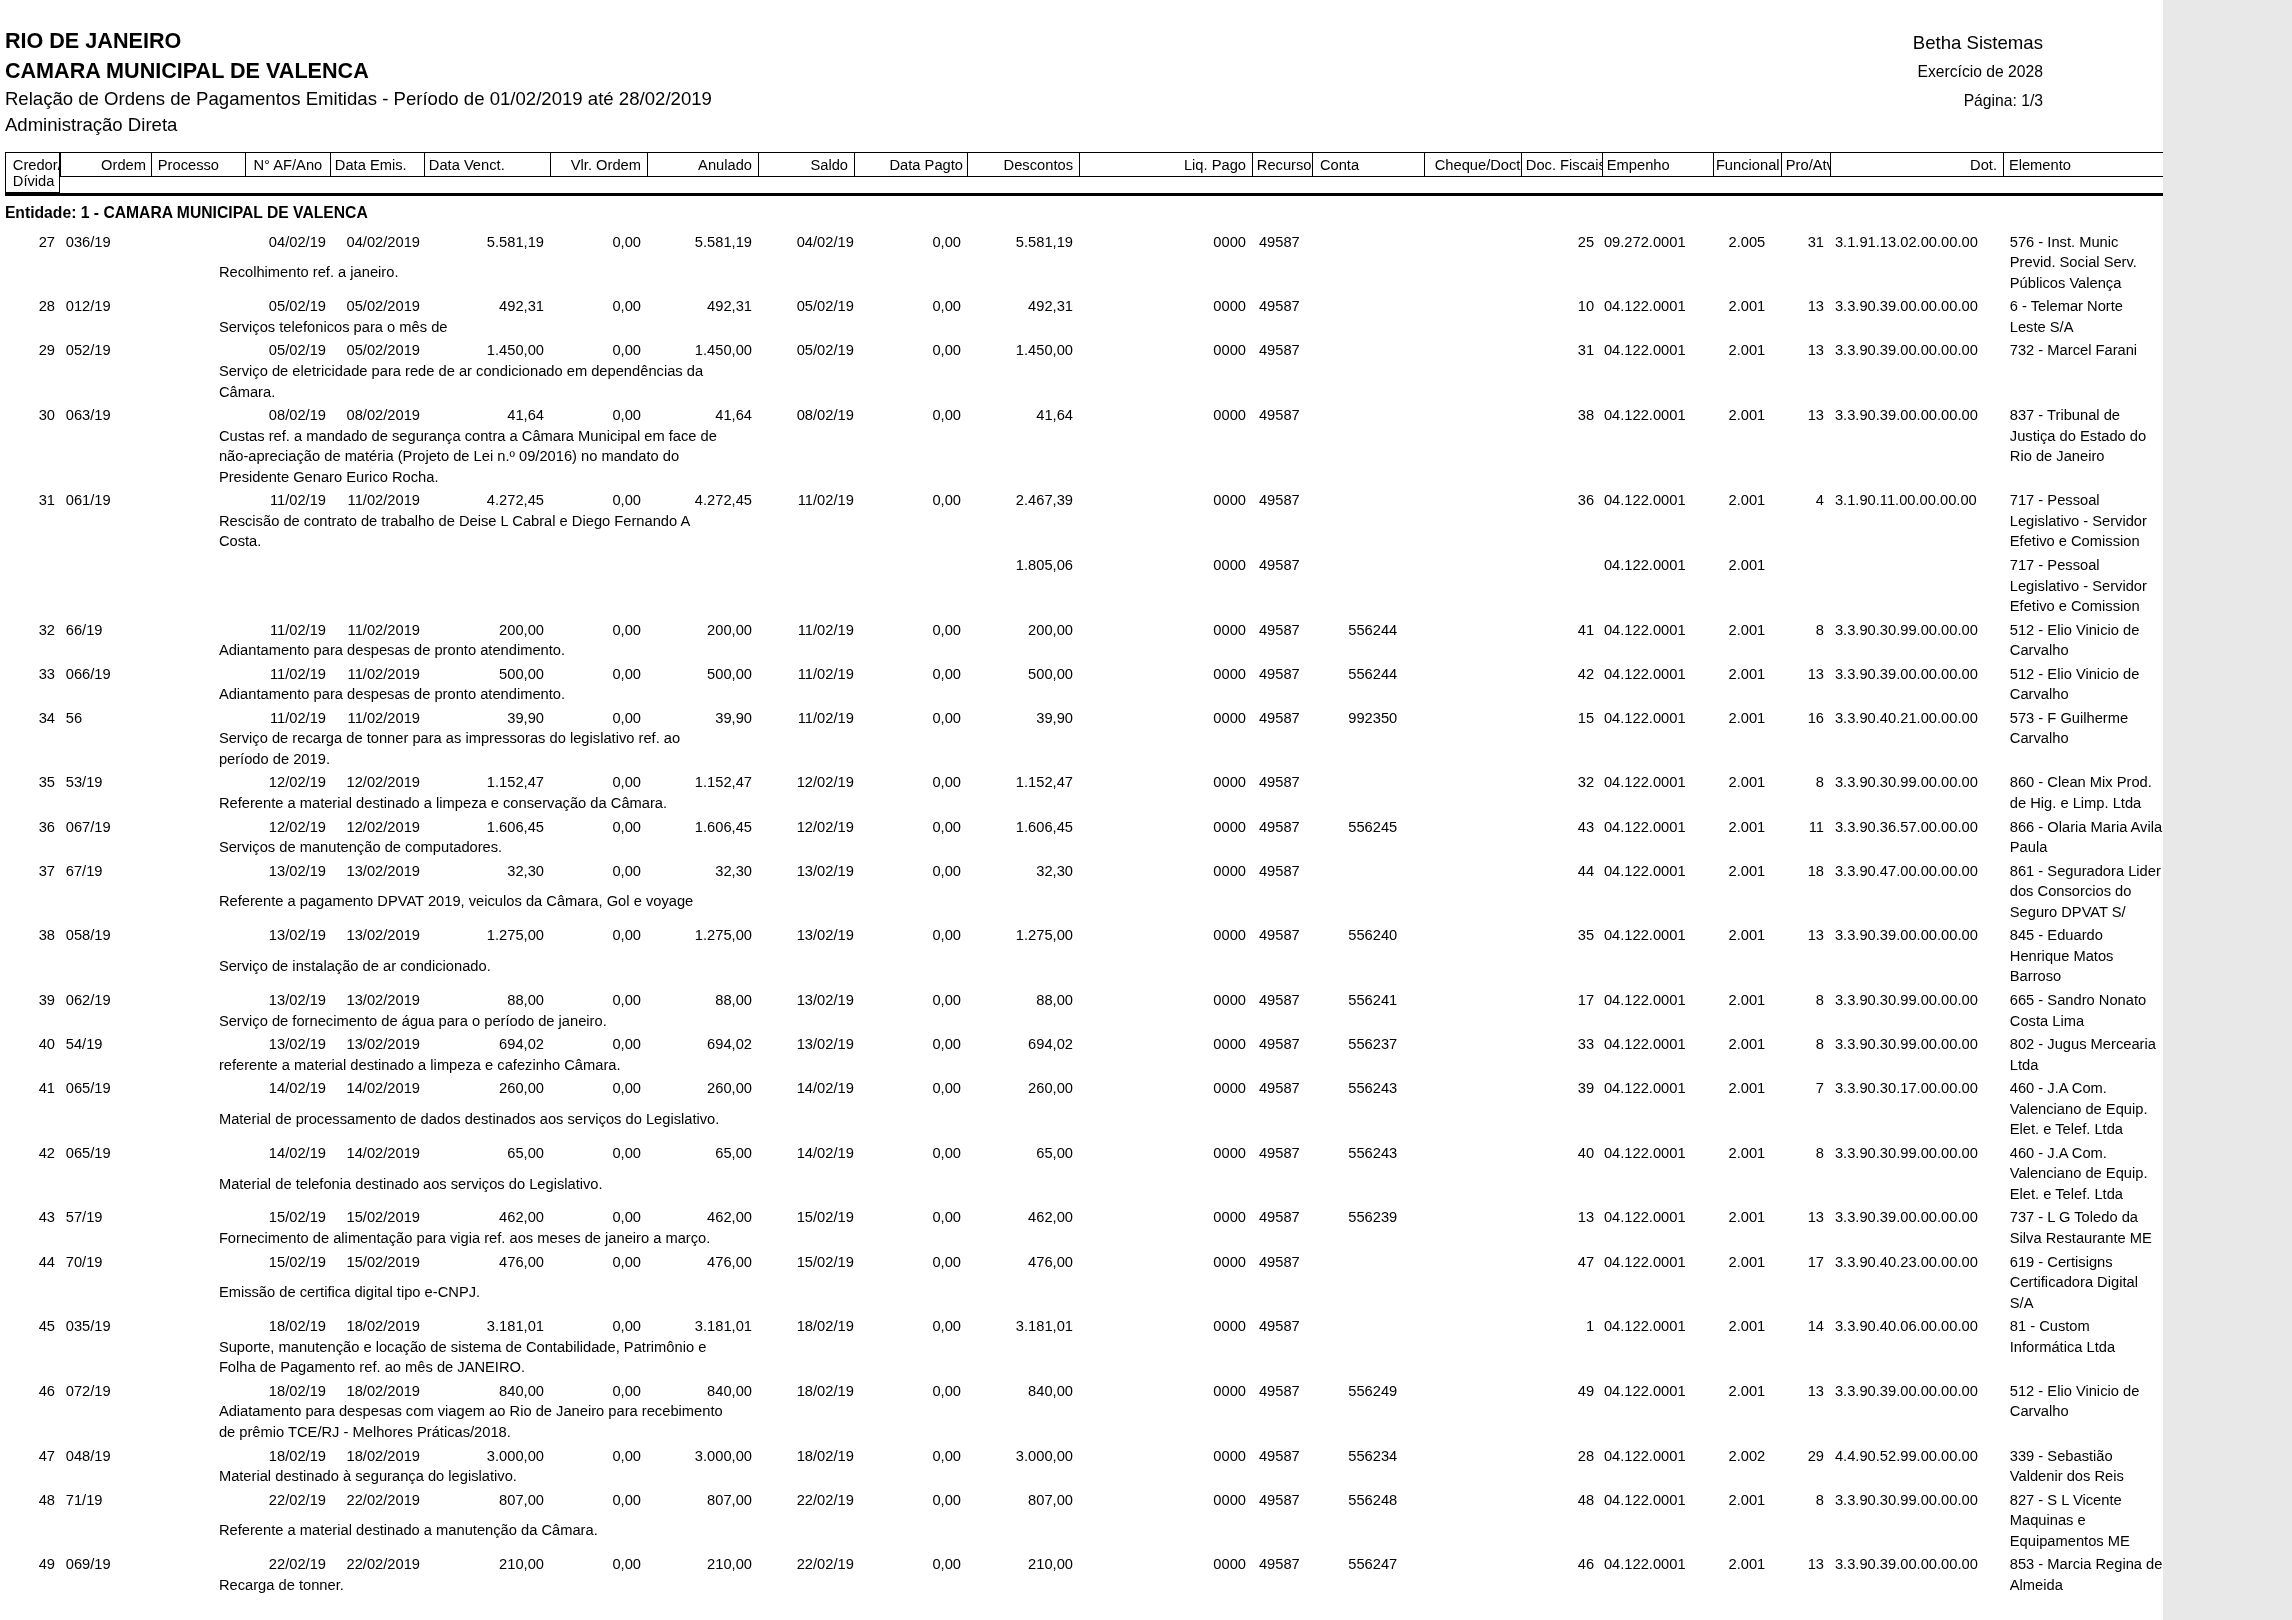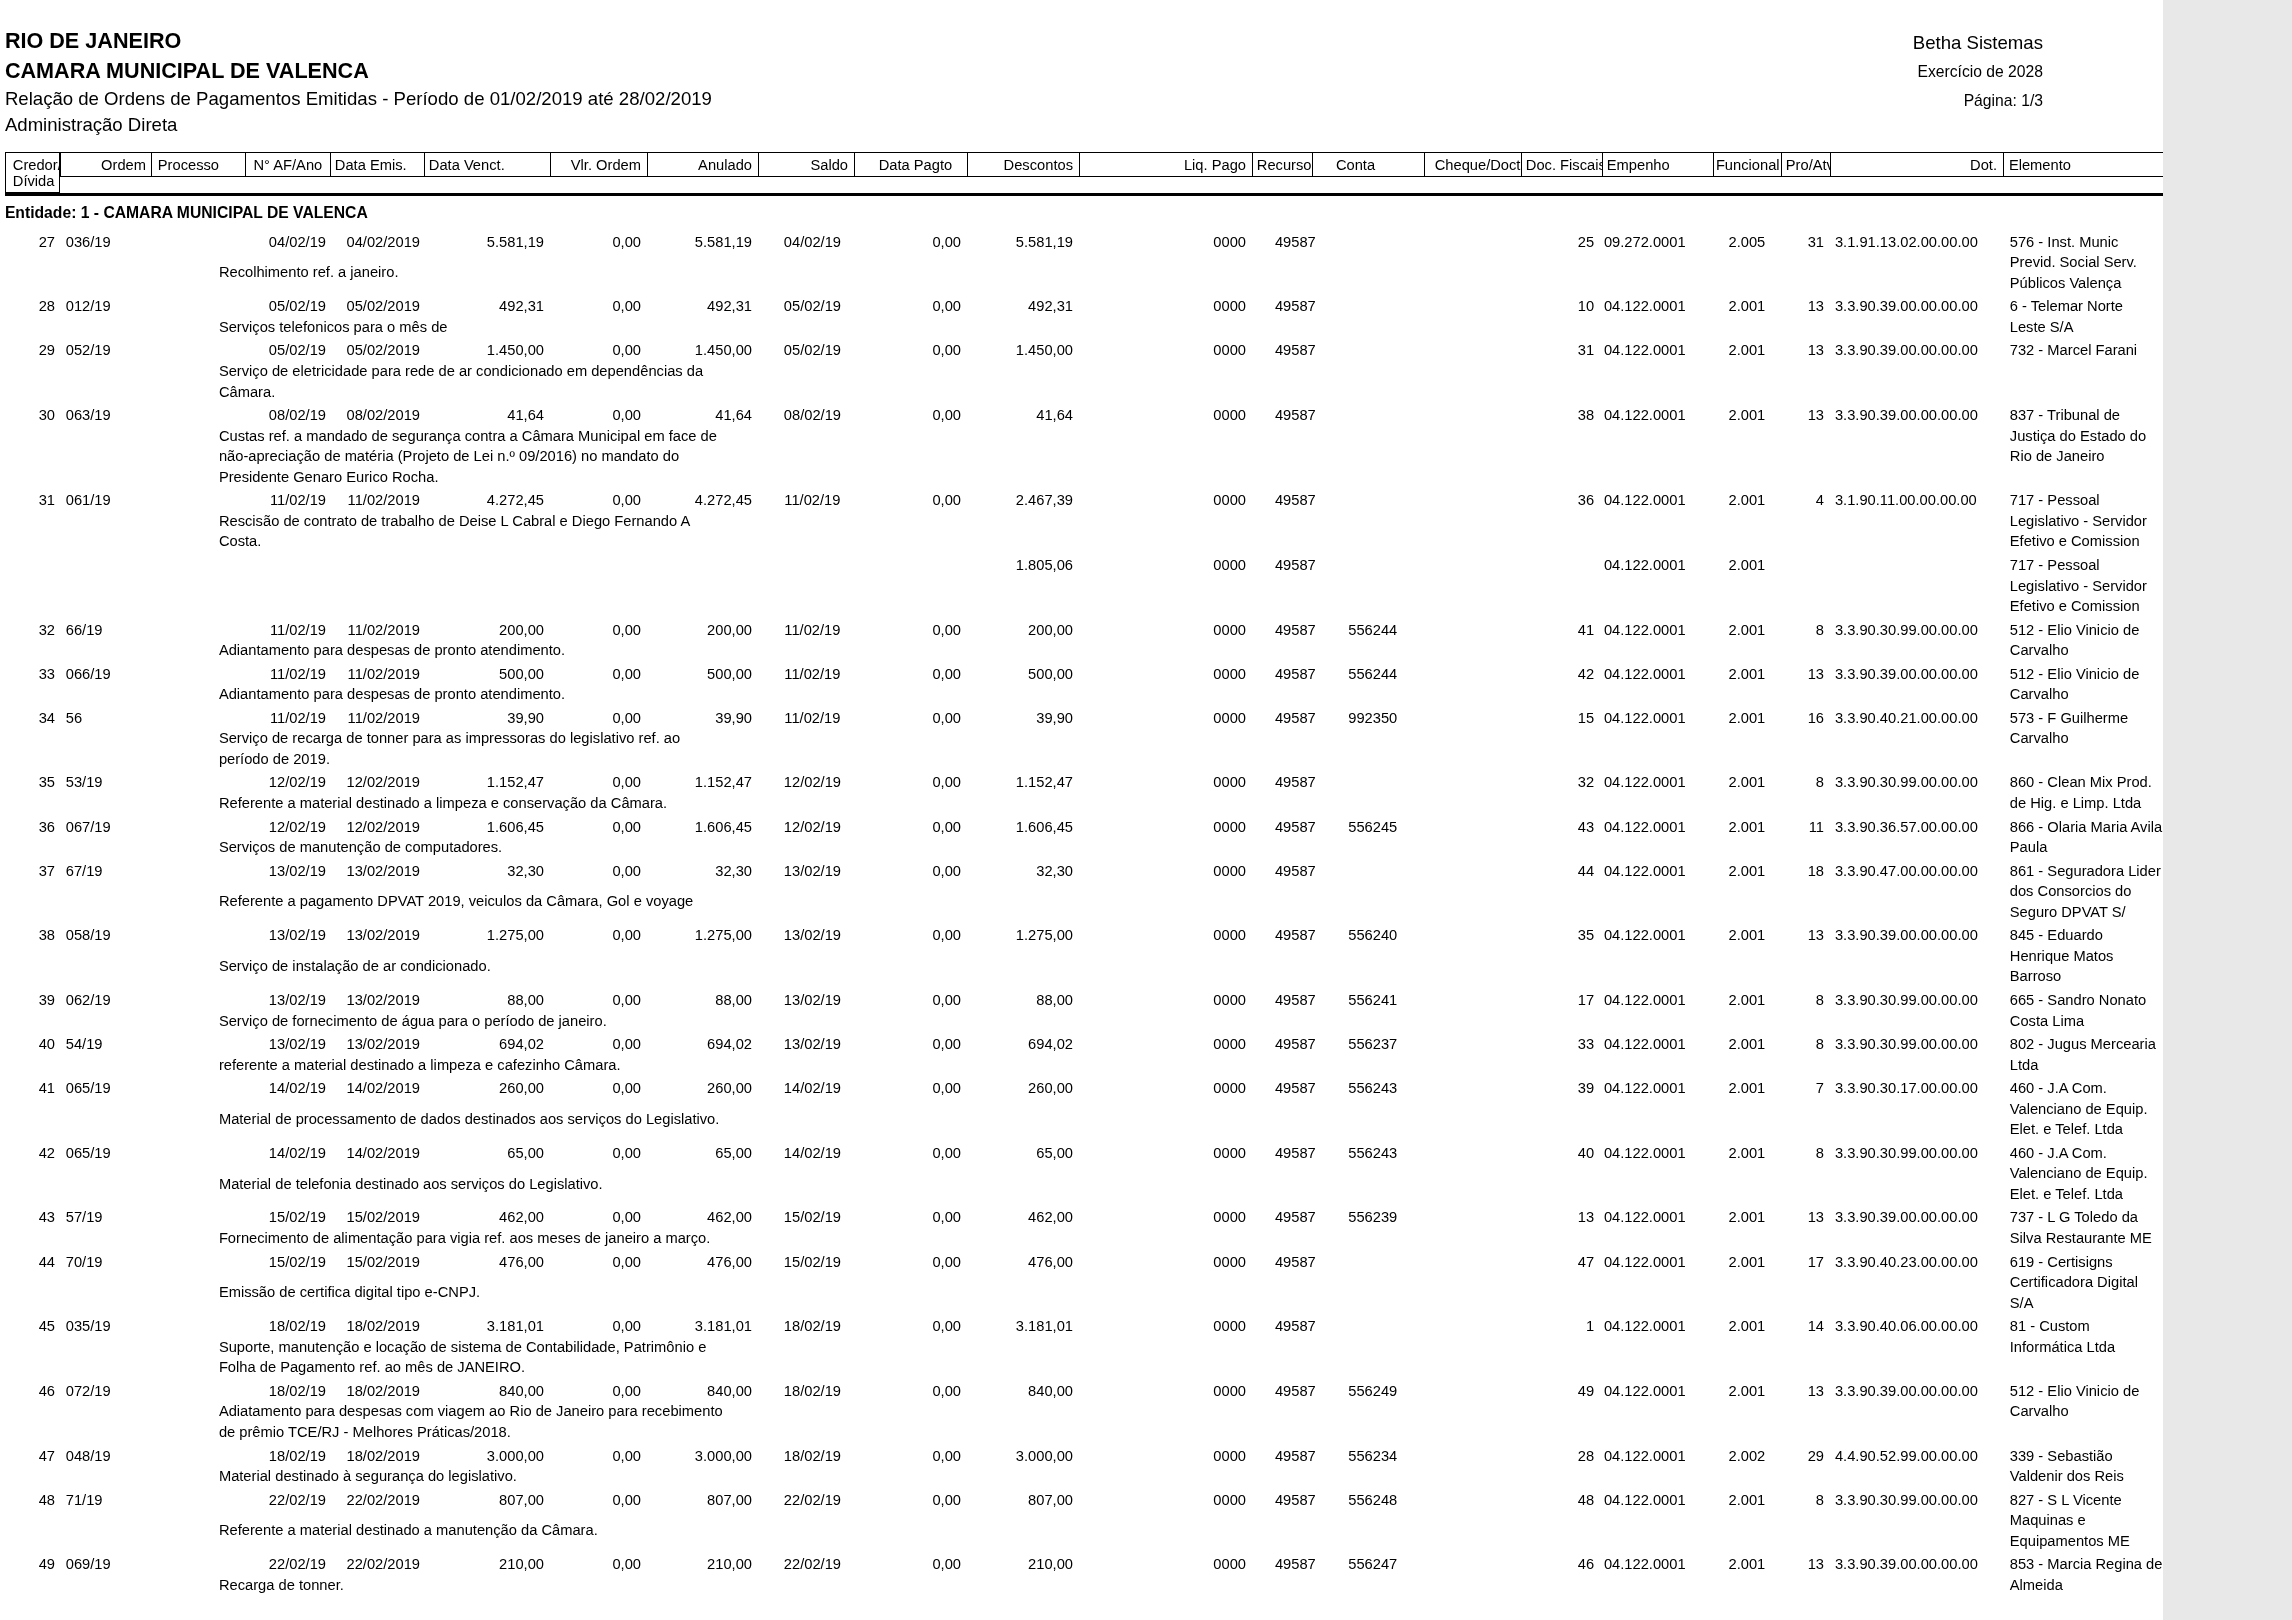--- a/index.html
+++ b/index.html
@@ -55,23 +55,23 @@
     line-height:20.6px;
     min-height:20.6px;
     white-space:nowrap;
     overflow:visible;
   }
   
   .col-ordem{text-align:right;padding-right:4.9px;}
   .col-processo{text-align:left;padding-left:5.9px;}
   .col-data_emis,.col-data_venct{text-align:right;padding-right:3.9px;}
   .col-vlr_ordem,.col-anulado,.col-saldo,.col-descontos,.col-liq_pago{text-align:right;padding-right:5.9px;}
-  .col-data_pagto{text-align:center;padding-left:13px;}
+  .col-data_pagto{text-align:right;padding-left:13px;}
   .col-recurso{text-align:right;padding-right:5.9px;}
-  .col-conta{text-align:left;padding-left:23px;}
+  .col-conta{text-align:left;padding-left:7px;}
   .col-cheque_docto{text-align:center;padding-left:9.8px;}
   .col-empenho{text-align:right;padding-right:7.8px;}
   .col-funcional{text-align:left;padding-left:2px;}
   .col-pro_atv{text-align:center;}
   .col-dot{text-align:right;padding-right:5.9px;}
   .col-elemento{text-align:left;padding-left:5px;}
   .col-credor{
     grid-row:1 / span 2;
     text-align:left;padding-left:6.9px;
     white-space:pre-line;

